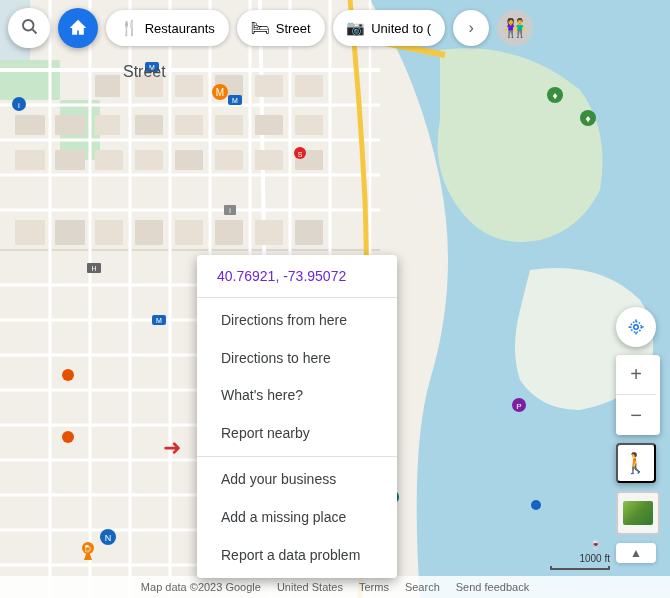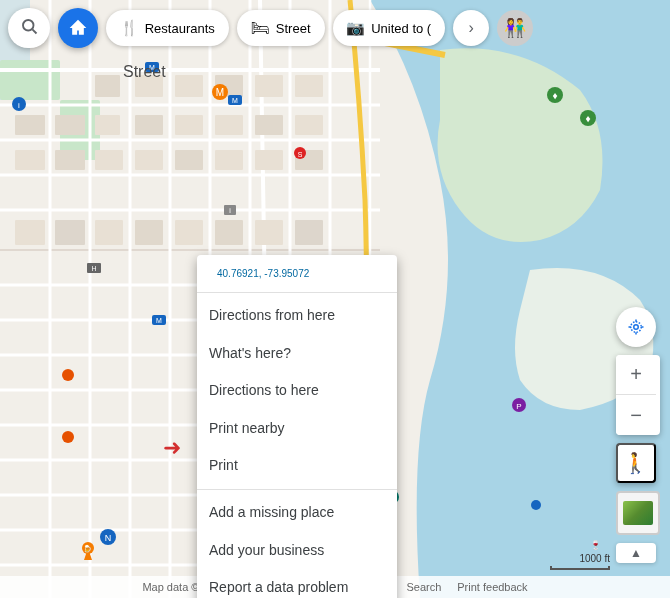--- a/index.html
+++ b/index.html
@@ -114,31 +114,31 @@
       left: 197px;
       background: white;
       border-radius: 4px;
       box-shadow: 0 4px 12px rgba(0,0,0,0.35);
       z-index: 200;
       min-width: 200px;
       padding: 4px 0;
     }
 
     .context-menu-item {
-      padding: 9px 12px;
+      padding: 9px 24px;
       font-size: 14px;
       color: #3c4043;
       cursor: pointer;
       line-height: 1.4;
     }
 
     .context-menu-coords {
       padding: 9px 20px;
-      font-size: 10px;
-      color: #0369a1;
+      font-size: 14px;
+      color: #6d28d9;
       cursor: pointer;
       font-weight: 500;
     }
 
     .context-menu-divider {
       height: 1px;
       background: #e0e0e0;
       margin: 4px 0;
     }
 
@@ -477,27 +477,26 @@
 
   <div class="profile-btn">
     <span style="font-size:18px;">👫</span>
   </div>
 </div>
 
 <div class="context-menu">
   <div class="context-menu-coords">40.76921, -73.95072</div>
   <div class="context-menu-divider"></div>
   <div class="context-menu-item">Directions from here</div>
+  <div class="context-menu-item">Directions to here</div>
   <div class="context-menu-item">What's here?</div>
-  <div class="context-menu-item">Directions to here</div>
-  <div class="context-menu-item">Print nearby</div>
-  <div class="context-menu-item">Print</div>
+  <div class="context-menu-item">Report nearby</div>
   <div class="context-menu-divider"></div>
+  <div class="context-menu-item">Add your business</div>
   <div class="context-menu-item">Add a missing place</div>
-  <div class="context-menu-item">Add your business</div>
   <div class="context-menu-item">Report a data problem</div>
 
 </div>
 
 <div class="measure-arrow">
   ➜
 </div>
 
 <div class="right-controls">
   <button class="map-control-btn" style="border-radius:50%;">
@@ -531,14 +530,14 @@
 <div class="scale-bar">
   <div class="scale-text">1000 ft</div>
   <div class="scale-line"></div>
 </div>
 
 <div class="bottom-bar">
   <span class="bottom-bar-item">Map data ©2023 Google</span>
   <span class="bottom-bar-item">United States</span>
   <span class="bottom-bar-item">Terms</span>
   <span class="bottom-bar-item">Search</span>
-  <span class="bottom-bar-item">Print feedback</span>
+  <span class="bottom-bar-item">Send feedback</span>
 </div>
 
 </body></html>

